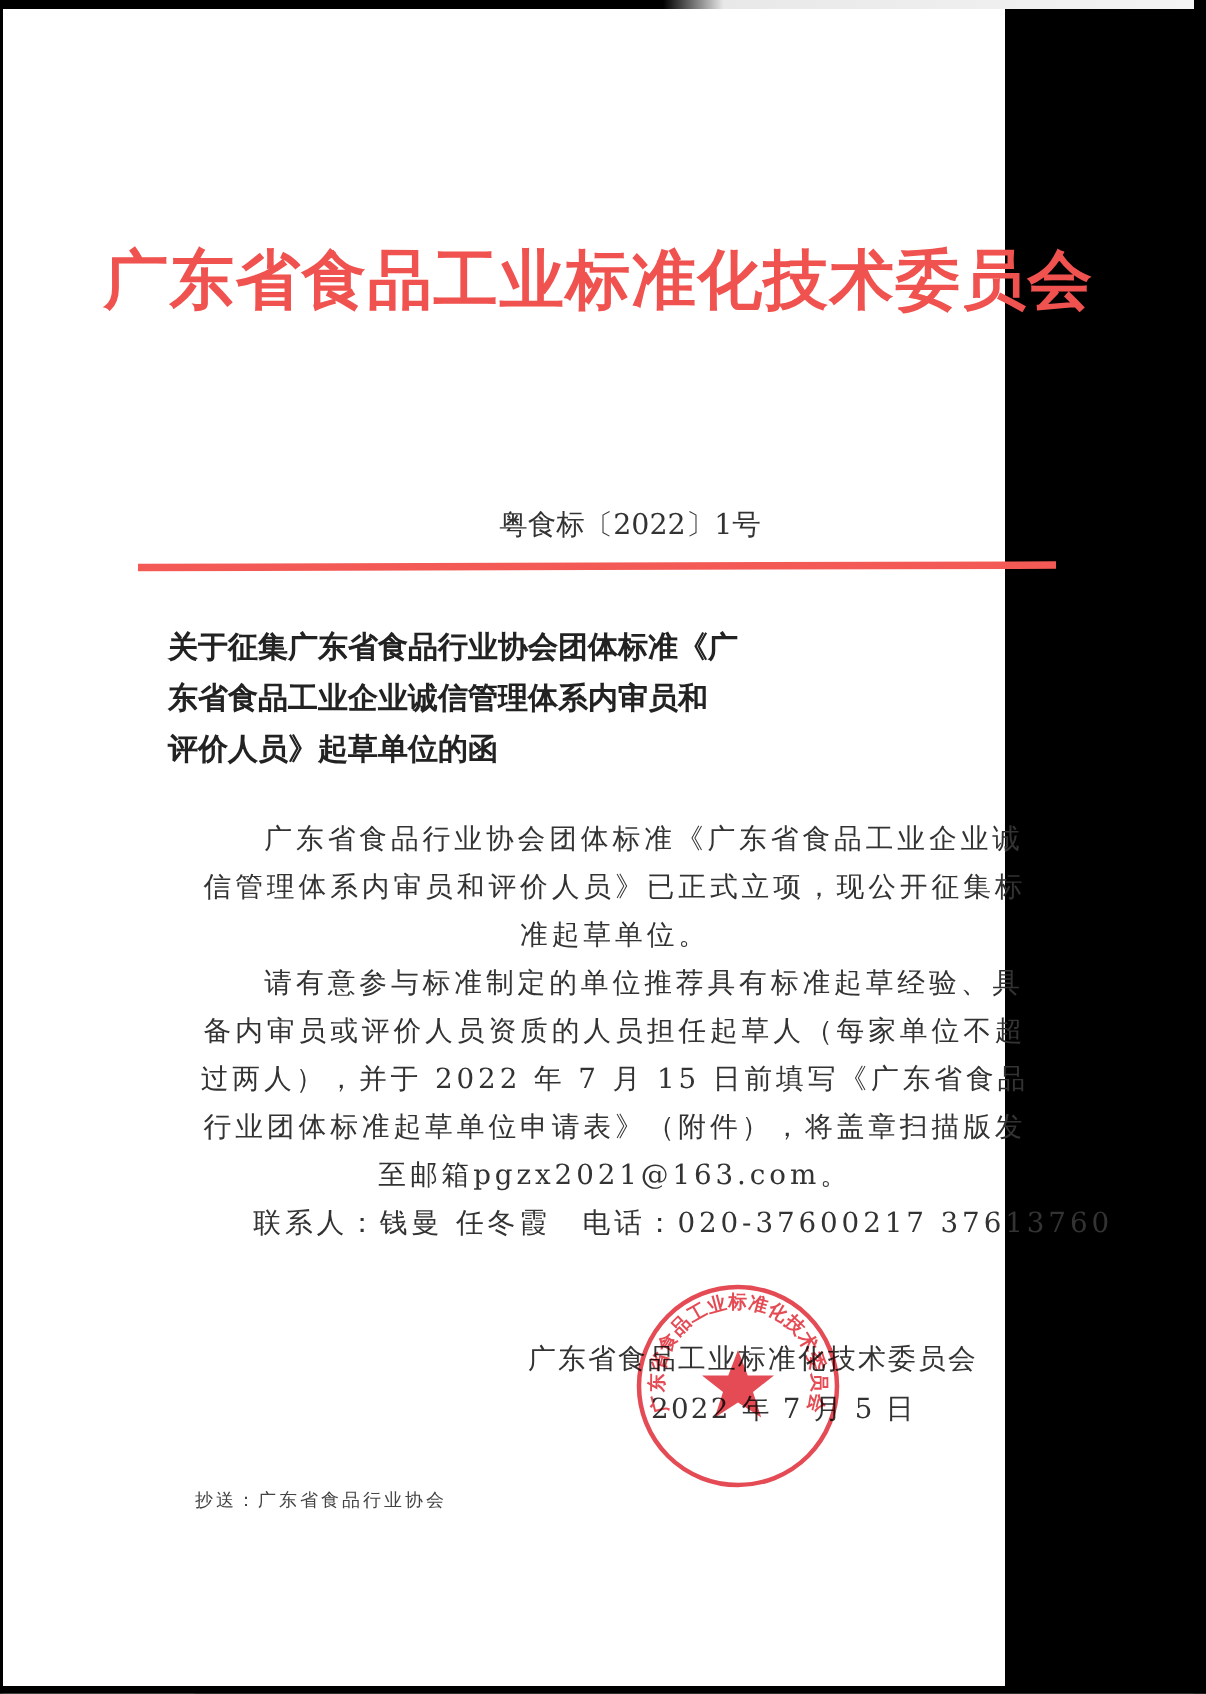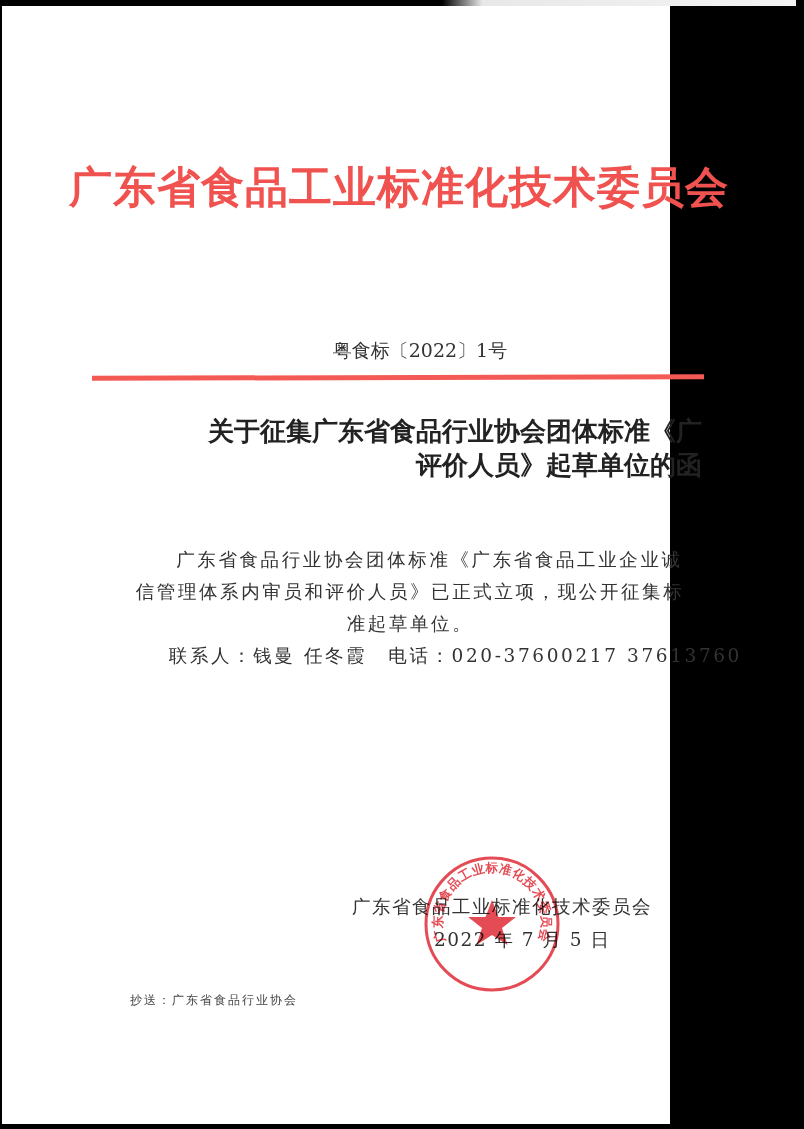--- a/index.html
+++ b/index.html
@@ -77,23 +77,23 @@
       width: 612px;
       height: 5px;
       background: #f45a55;
       transform: rotate(-0.15deg);
     }
     .title {
       position: absolute;
       left: 110px;
       top: 410px;
       width: 590px;
-      text-align: right;
+      text-align: left;
       font-weight: bold;
-      font-size: 26px;
+      font-size: 20px;
       line-height: 34px;
       color: #222;
     }
     .body {
       position: absolute;
       left: 128px;
       top: 540px;
       width: 560px;
       font-size: 18.5px;
       line-height: 32px;
@@ -155,25 +155,27 @@
 <div class="page">
 
   <div class="masthead">广东省食品工业标准化技术委员会</div>
 
   <div class="doc-number">粤食标〔2022〕1号</div>
 
   <div class="red-rule"></div>
 
   <div class="title">
     <div>关于征集广东省食品行业协会团体标准《广</div>
+    <div>东省食品工业企业诚信管理体系内审员和</div>
     <div>评价人员》起草单位的函</div>
   </div>
 
   <div class="body">
     <p class="indent">广东省食品行业协会团体标准《广东省食品工业企业诚信管理体系内审员和评价人员》已正式立项，现公开征集标准起草单位。</p>
+    <p class="indent">请有意参与标准制定的单位推荐具有标准起草经验、具备内审员或评价人员资质的人员担任起草人（每家单位不超过两人），并于 2022 年 7 月 15 日前填写《广东省食品行业团体标准起草单位申请表》（附件），将盖章扫描版发至邮箱pgzx2021@163.com。</p>
     <p class="attach-line">联系人：钱曼 任冬霞　电话：020-37600217 37613760</p>
   </div>
 
   <div class="signature">
     <span class="sig-org">广东省食品工业标准化技术委员会</span>
     <span class="sig-date">2022 年 7 月 5 日</span>
   </div>
 
   <div class="stamp">
     <svg viewBox="0 0 140 140">

